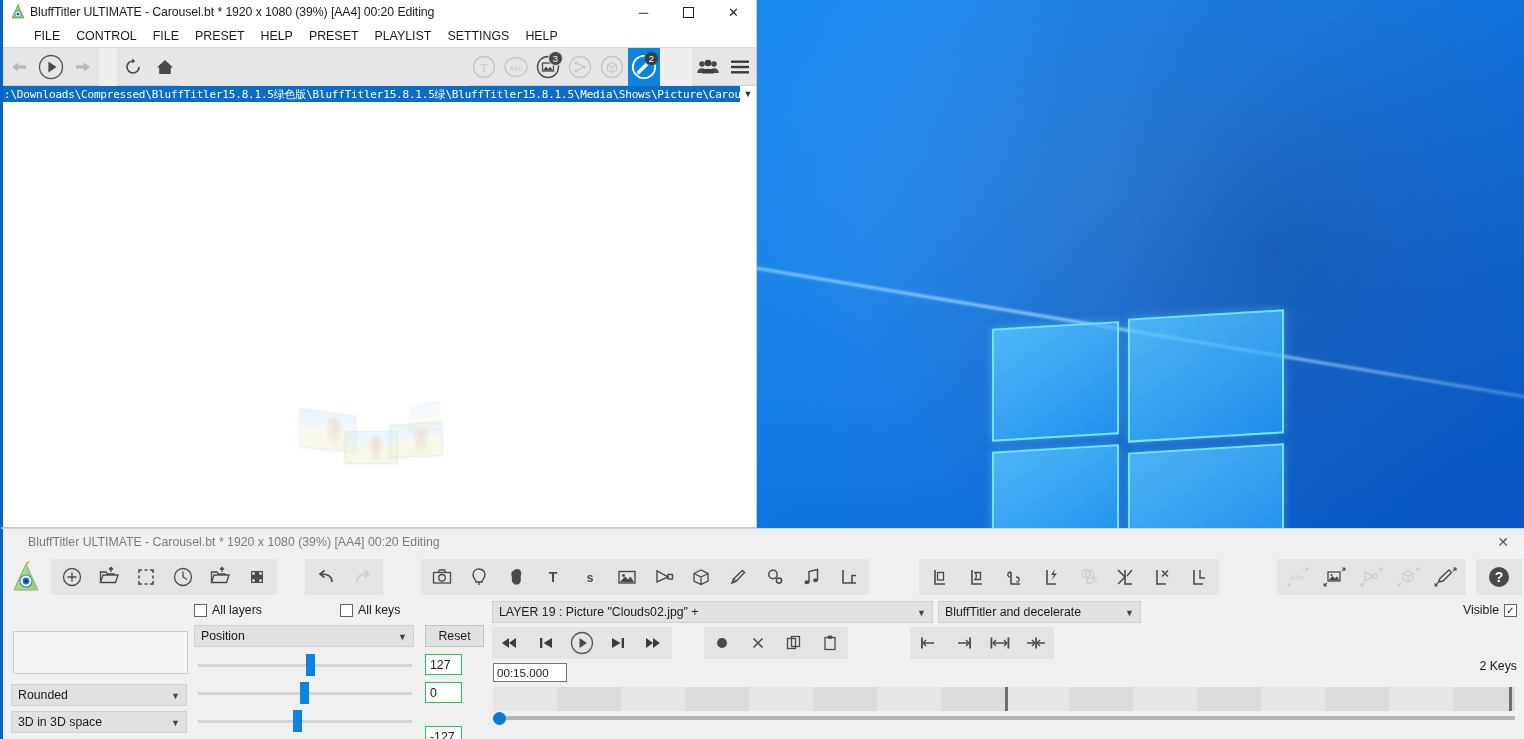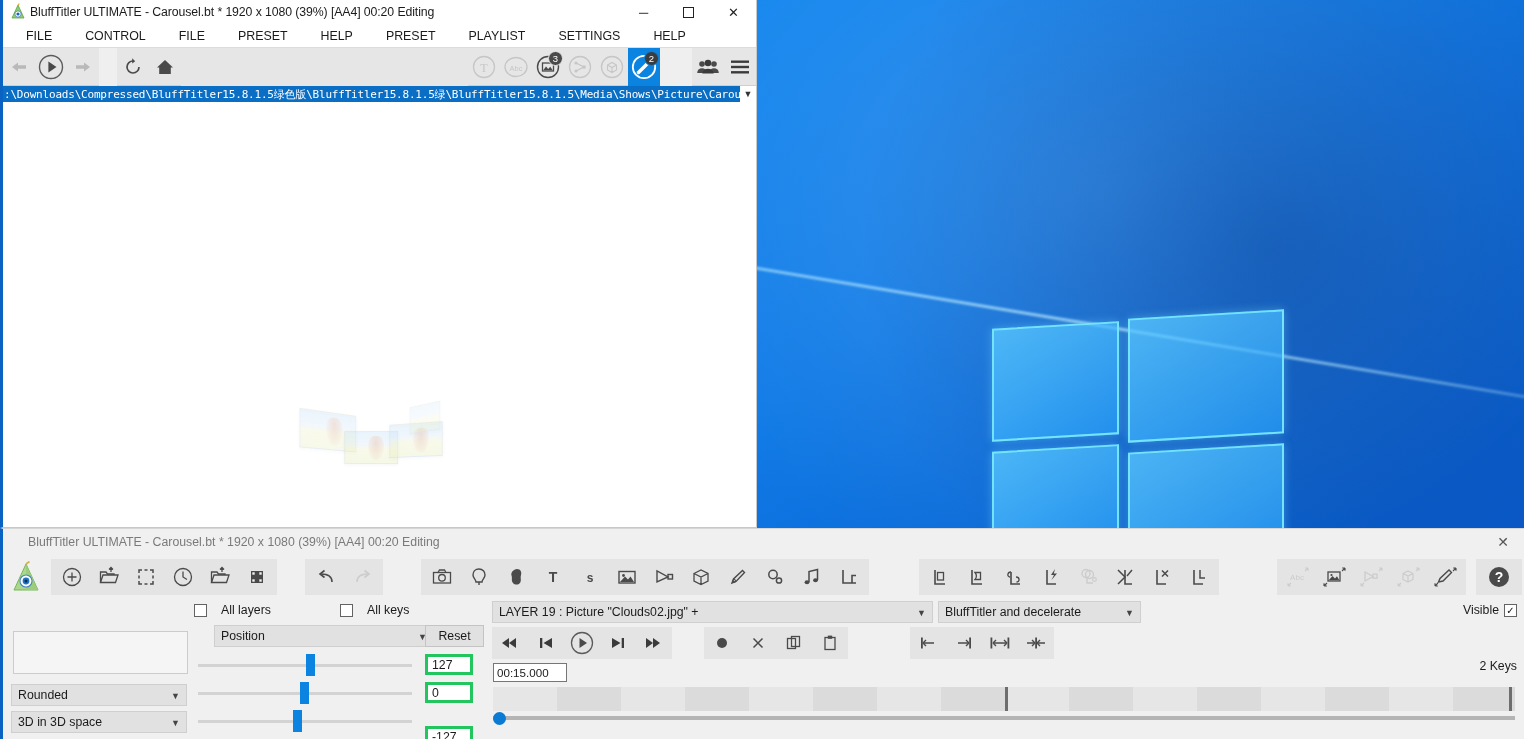--- a/index.html
+++ b/index.html
@@ -70,21 +70,21 @@
     letter-spacing: -0.1px;
   }
   .win-btns { margin-left: auto; display: flex; height: 24px; }
   .win-btns .wb {
     width: 45px; height: 24px; display: flex; align-items: center; justify-content: center;
     color: #222; font-size: 13px;
   }
 
   .menubar {
     height: 23px; display: flex; align-items: center;
-    background: #fff; padding-left: 15px; gap: 17px;
+    background: #fff; padding-left: 23px; gap: 0px;
   }
   .menubar .mi {
     font-size: 12.4px; color: #1b1b1b; padding: 2px 8px; white-space: nowrap;
   }
 
   .toolbar-main {
     height: 38px; background: #e6e6e6; display: flex; align-items: center;
     border-top: 1px solid #dcdcdc;
   }
   .tb-group { display: flex; align-items: center; height: 38px; }
@@ -191,54 +191,54 @@
     position: relative;
   }
   .combo .chev {
     position: absolute; right: 6px; top: 0; height: 22px;
     display: flex; align-items: center; color: #444; font-size: 9px;
   }
 
   #cb-rounded  { position: absolute; left: 8px;  top: 85px;  width: 176px; }
   #cb-space    { position: absolute; left: 8px;  top: 112px; width: 176px; }
 
-  .chk-wrap { position: absolute; display: flex; align-items: center; gap: 14px; }
+  .chk-wrap { position: absolute; display: flex; align-items: center; gap: 5px; }
   .chk {
     width: 13px; height: 13px; background: #fff; border: 1px solid #636363;
     display: inline-flex; align-items: center; justify-content: center;
     font-size: 10px; color: #111;
   }
   .chk-label { font-size: 12.3px; color: #1b1b1b; }
 
   #chk-all-layers { left: 191px; top: 4px; }
   #chk-all-keys   { left: 337px; top: 4px; }
 
-  #cb-property { position: absolute; left: 191px; top: 26px; width: 220px; margin-left: 20px; }
+  #cb-property { position: absolute; left: 191px; top: 26px; width: 220px; }
   #btn-reset {
     position: absolute; left: 422px; top: 26px; width: 59px; height: 22px;
     background: #e1e1e1; border: 1px solid #c4c4c4;
     font-size: 12.3px; color: #1b1b1b; display: flex;
     align-items: center; justify-content: center;
   }
 
   .slider-row { position: absolute; left: 195px; width: 214px; height: 22px; }
   .slider-track {
     position: absolute; left: 0; top: 10px; width: 214px; height: 3px;
     background: #d3d3d3;
   }
   .slider-thumb {
     position: absolute; top: 0px; width: 9px; height: 22px; background: #0a84e0;
   }
   #sl1 { top: 55px; }
   #sl2 { top: 83px; }
   #sl3 { top: 111px; }
 
   .numbox {
-    position: absolute; left: 422px; width: 48px; height: 21px;
-    background: #ffffff; border: 3px solid #22c55e;
+    position: absolute; left: 422px; width: 37px; height: 21px;
+    background: #ffffff; border: 1px solid #22c55e;
     font-size: 12.3px; color: #1b1b1b; display: flex; align-items: center;
     padding-left: 4px;
   }
   #nb1 { top: 55px; }
   #nb2 { top: 83px; }
   #nb3 { top: 127px; }
 
   #cb-layer  { position: absolute; left: 489px; top: 2px; width: 441px; }
   #cb-easing { position: absolute; left: 935px; top: 2px; width: 203px; }
 

